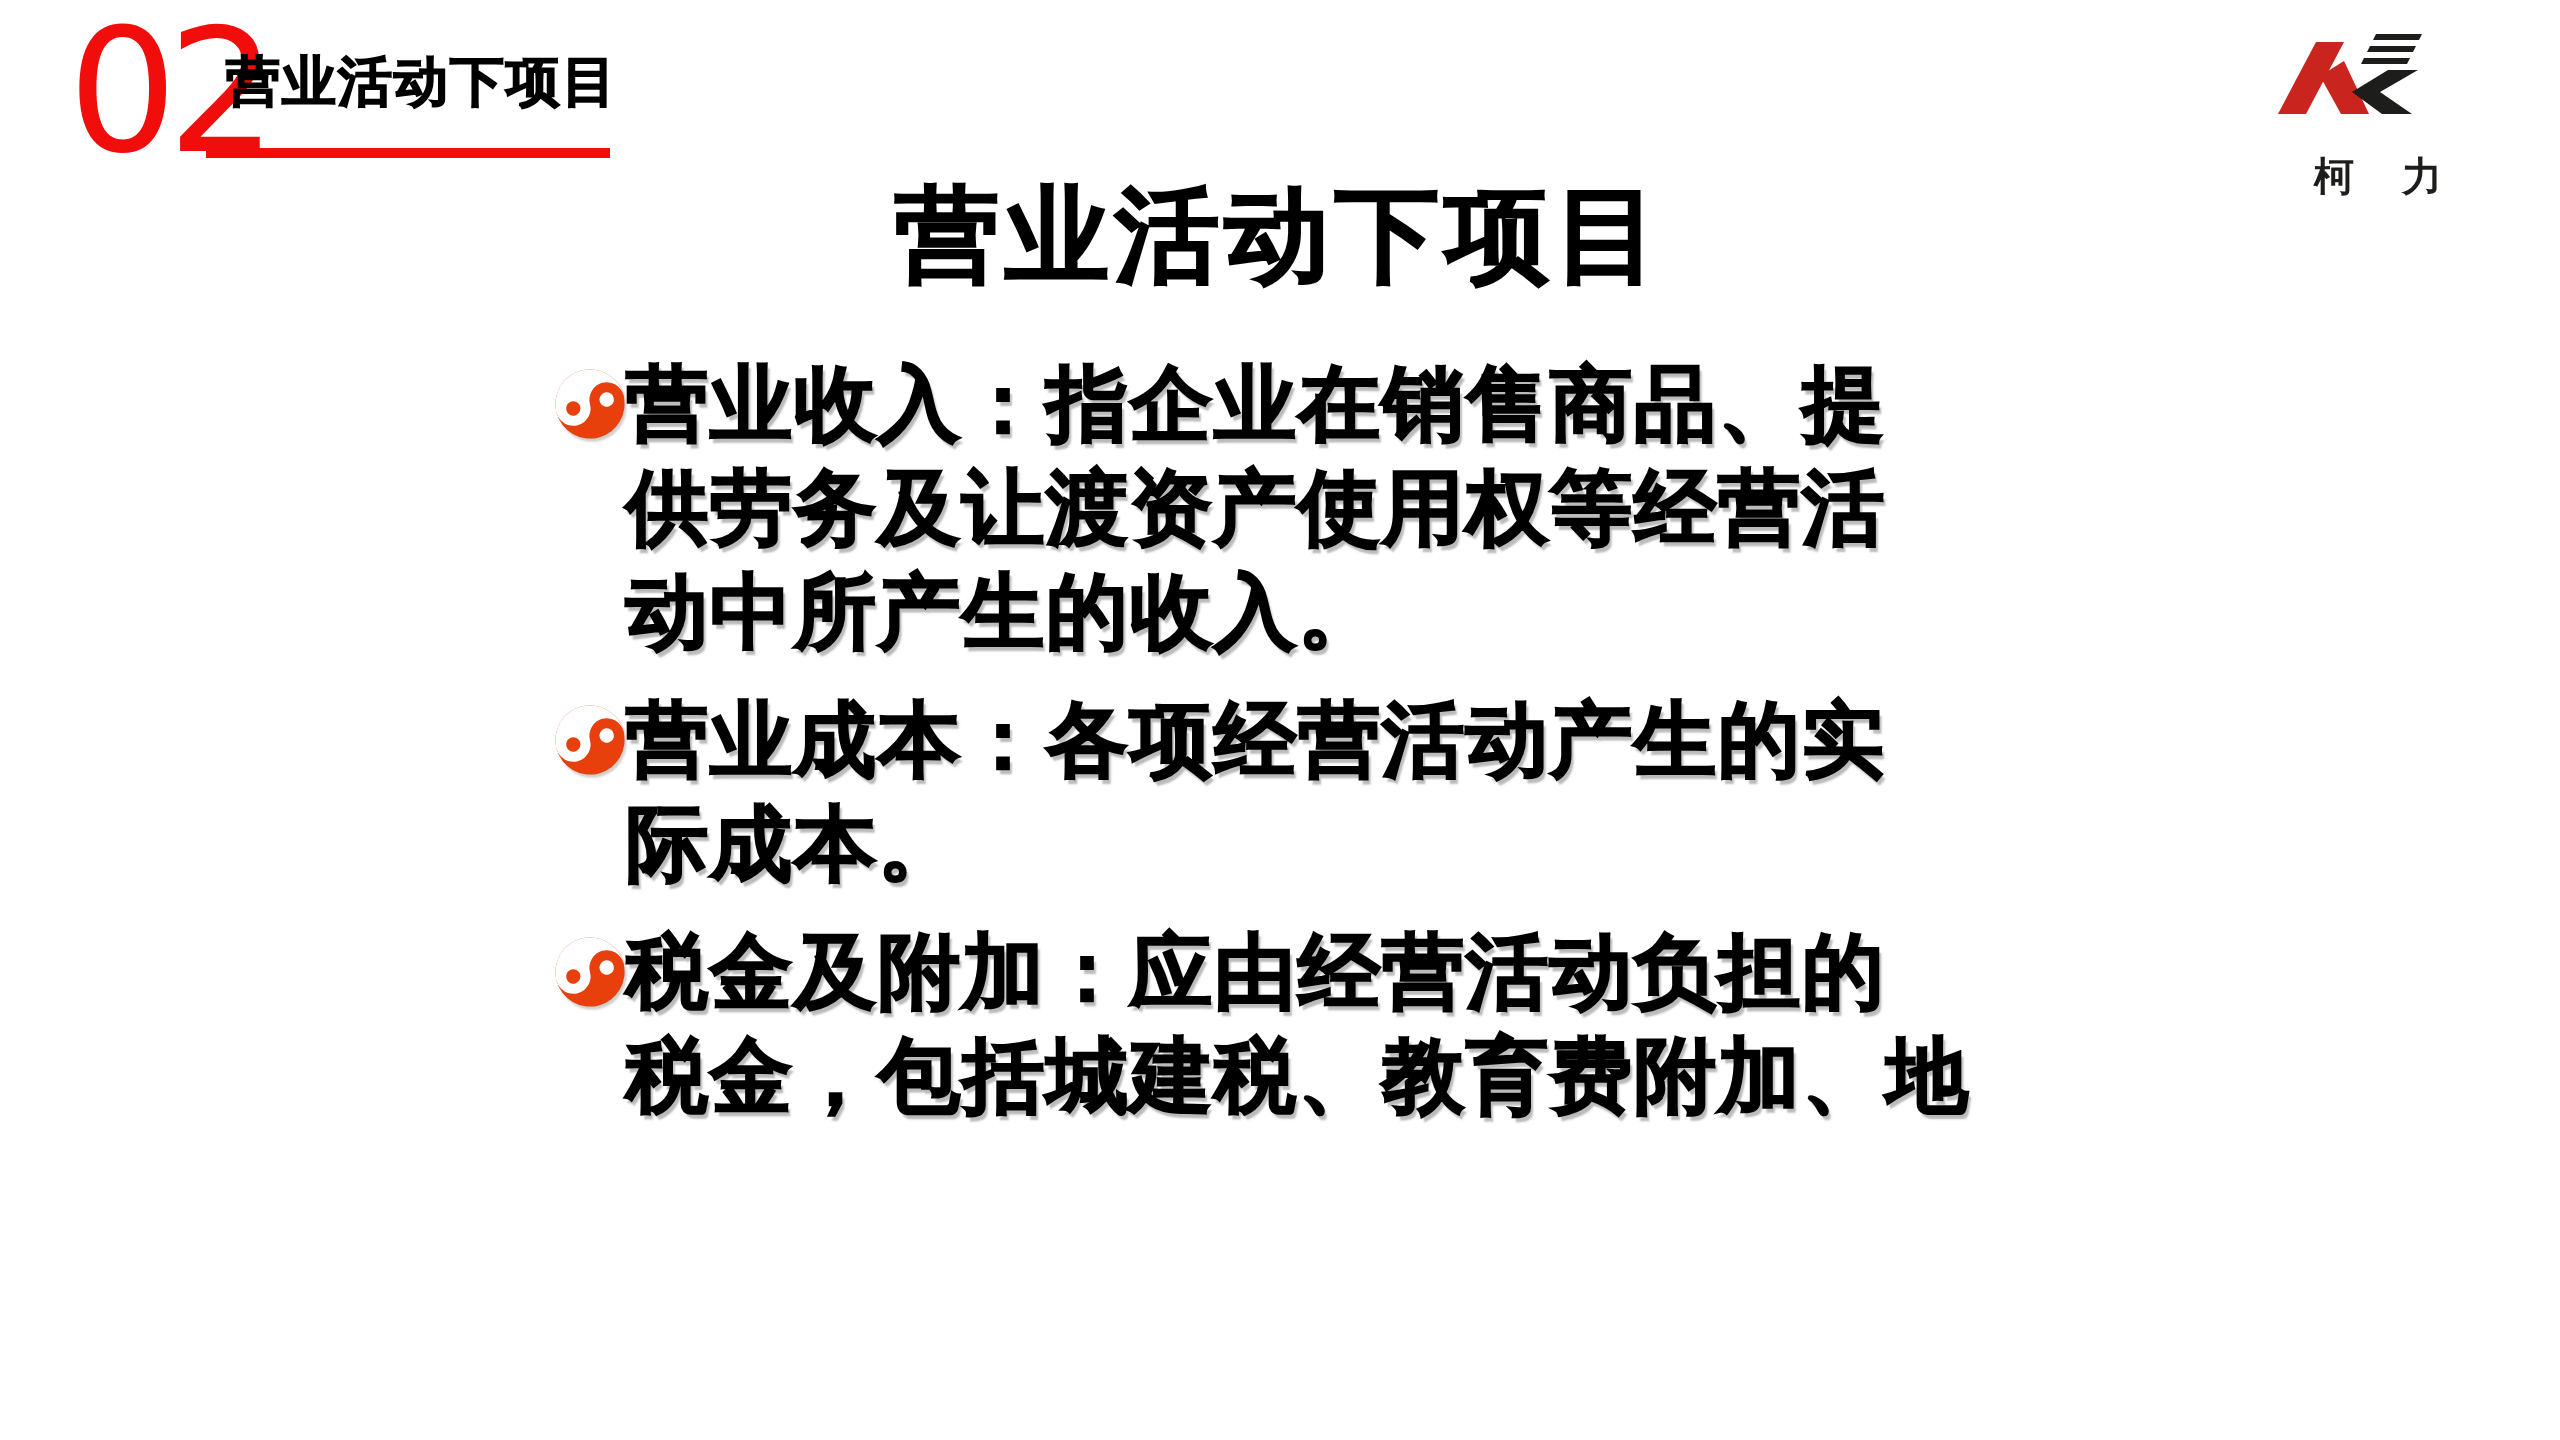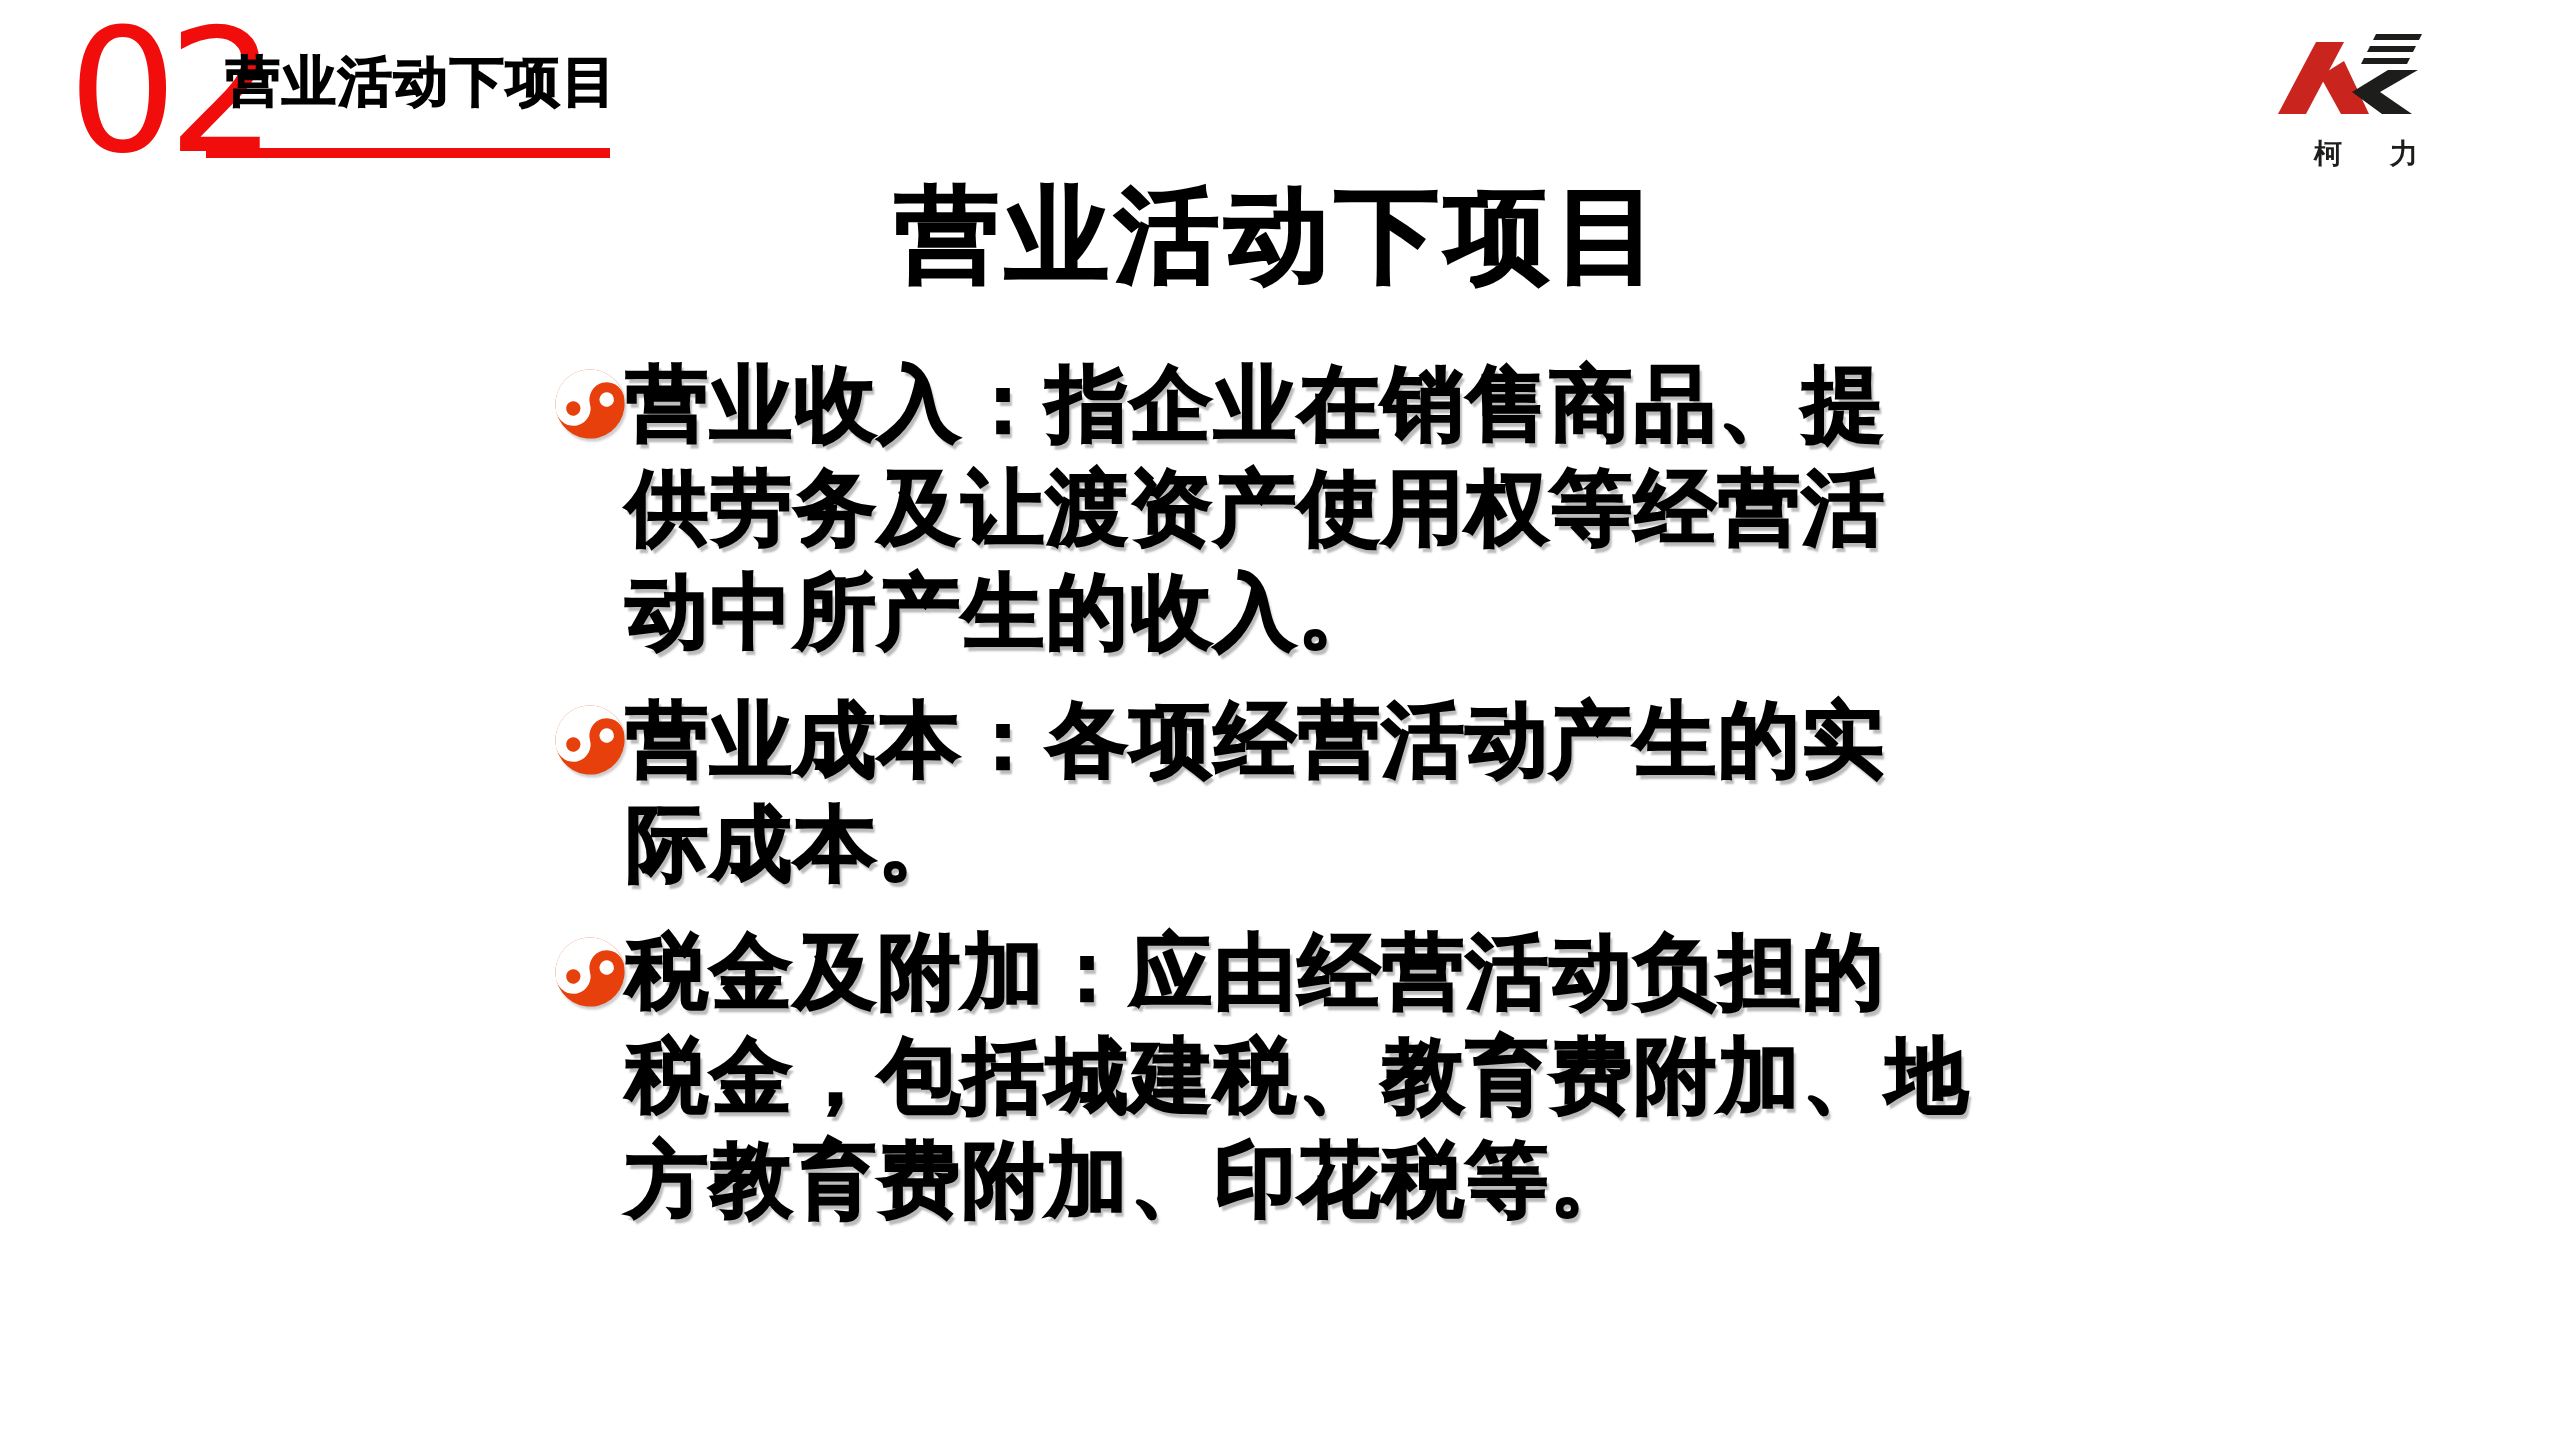--- a/index.html
+++ b/index.html
@@ -40,22 +40,22 @@
     width:404px;height:10px;
     background:var(--accent-red);
   }
 
   
   .logo{position:absolute;left:2266px;top:32px;width:168px;}
   .logo svg{display:block;width:160px;height:104px;margin:0 auto;}
   .logo .k-red{fill:var(--logo-red);}
   .logo .k-black{fill:var(--logo-black);}
   .logo-text{
-    margin-top:4px;
-    font-size:28px;font-weight:700;line-height:1;
+    margin-top:20px;
+    font-size:40px;font-weight:700;line-height:1;
     color:var(--logo-black);
     text-align:center;
     letter-spacing:48px;padding-left:48px;
     white-space:nowrap;
   }
 
   
   .slide-title{
     position:absolute;left:0;top:176px;width:100%;
     margin:0;text-align:center;
@@ -153,17 +153,16 @@
             <path class="white" d="M2,50 A48,48 0 0 1 98,50 Z"></path>
             <circle class="white" cx="26" cy="50" r="24"></circle>
             <circle class="red" cx="74" cy="50" r="24"></circle>
             <circle class="red" cx="26" cy="50" r="10"></circle>
             <circle class="white" cx="74" cy="50" r="10"></circle>
           </g>
         </svg>
       </span>
       <div class="line">税金及附加：应由经营活动负担的</div>
       <div class="line">税金，包括城建税、教育费附加、地</div>
-      <div class="line">方教育费附加、印花税等。</div>
     </div>
 
   </div>
 </div>
 
 </body></html>

